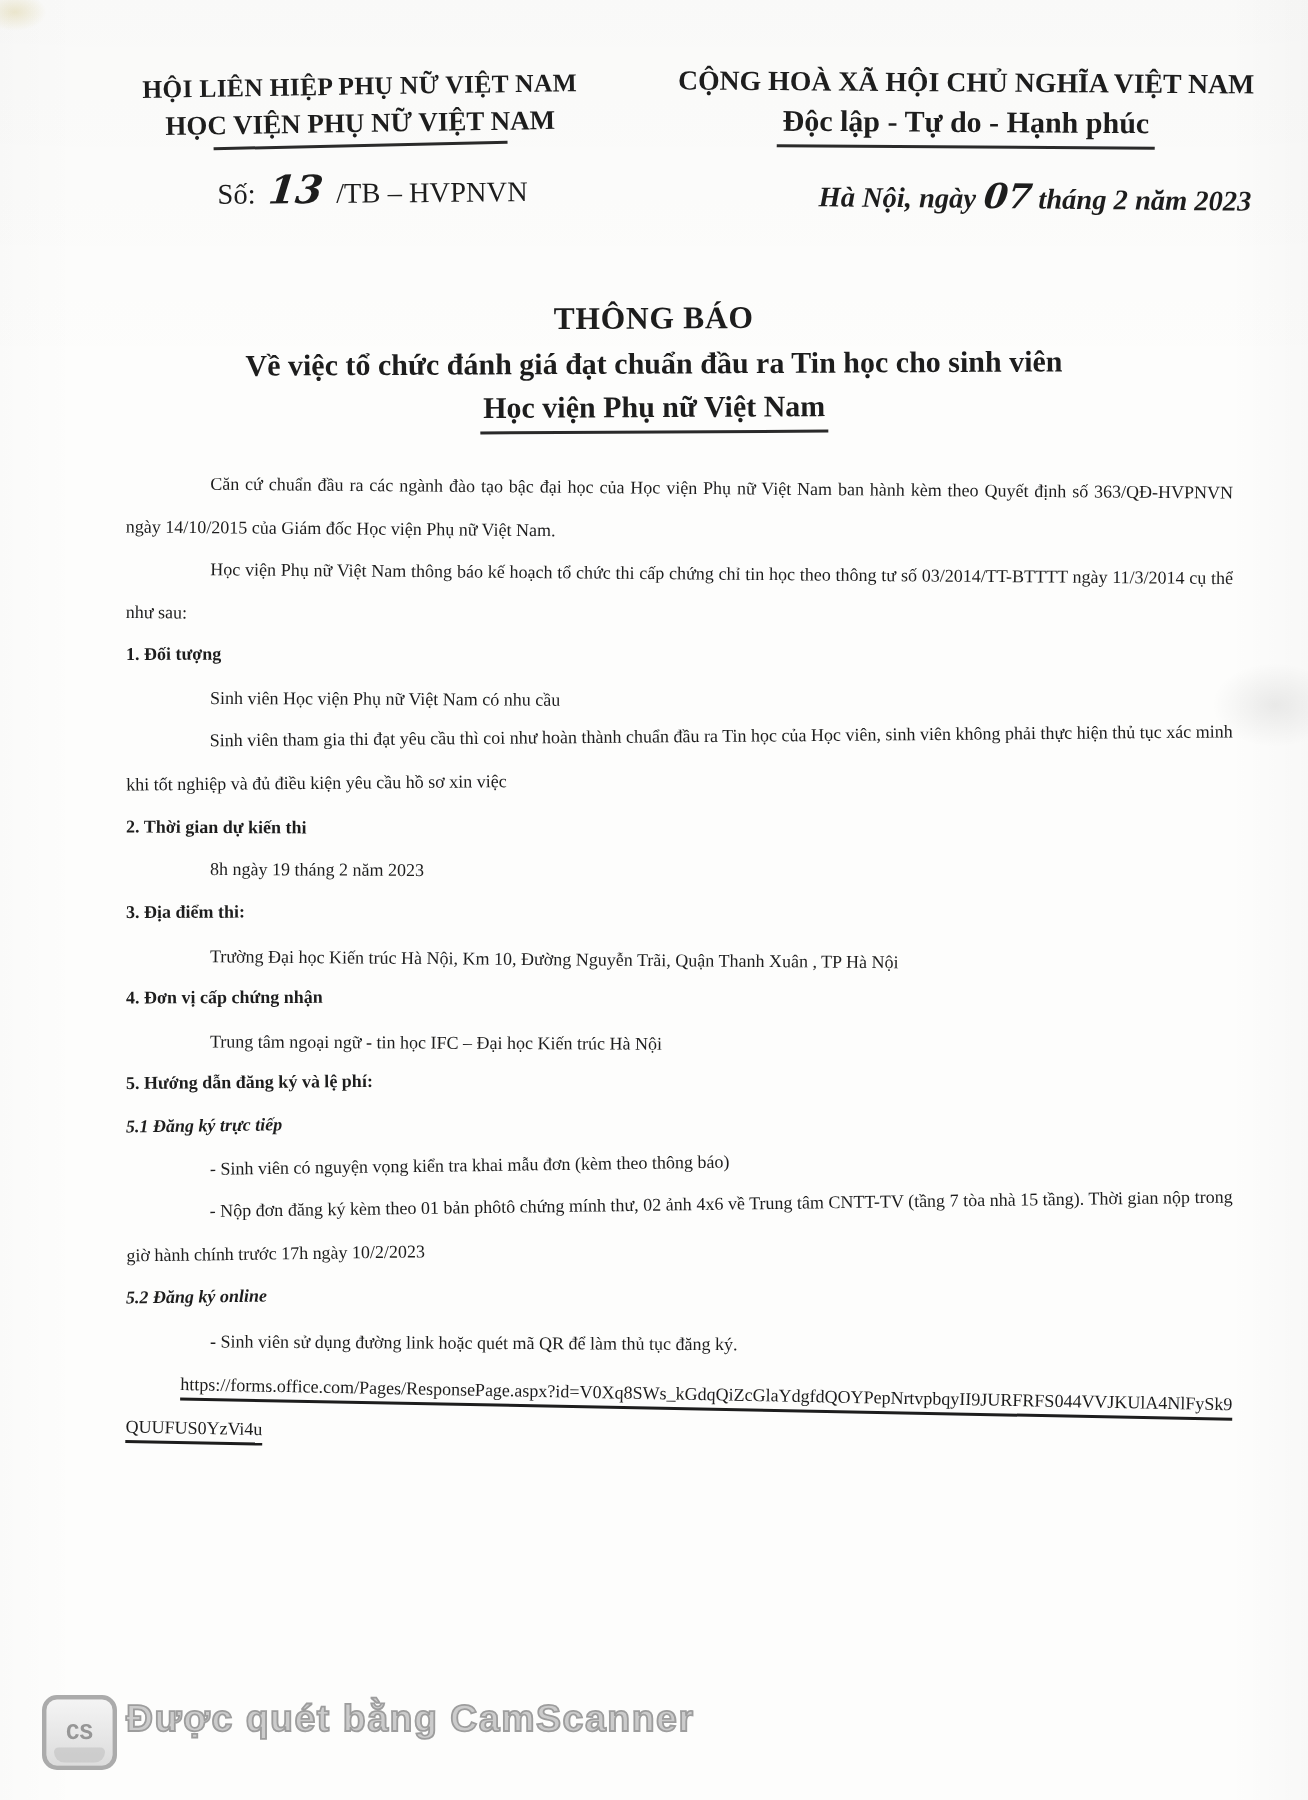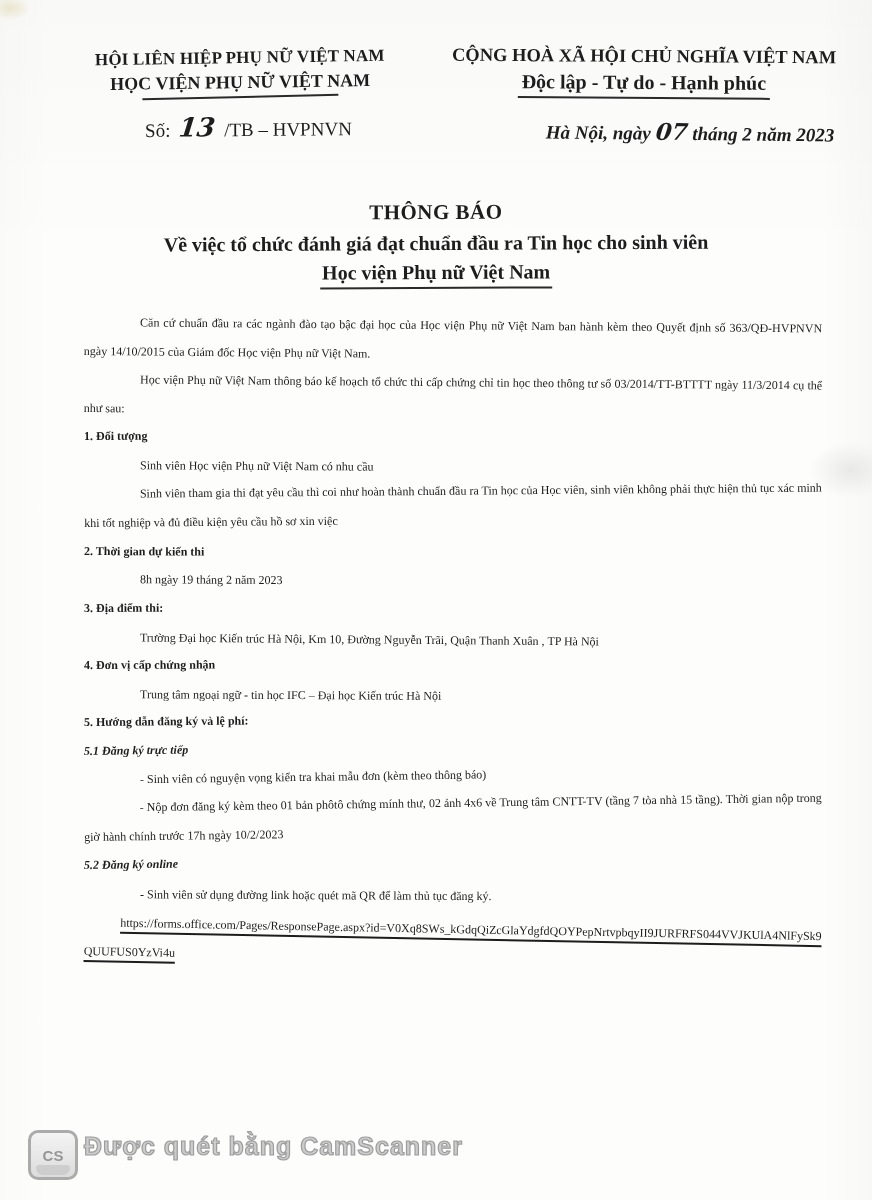--- a/index.html
+++ b/index.html
@@ -53,21 +53,21 @@
   .r5{transform:rotate(-0.8deg);transform-origin:left center;}
   .r6{transform:rotate(1.1deg);transform-origin:left center;}
   .link-block{display:block;margin:0;text-indent:36px;word-break:break-all;
               color:#1d1d1d;text-decoration:underline;text-underline-offset:5px;
               text-decoration-thickness:1.5px;cursor:pointer;}
   
   .footer{position:absolute;top:1126px;left:0;width:872px;height:60px;}
   .cs-icon{position:absolute;left:28px;top:4px;width:44px;height:44px;border:3px solid #ababab;
            border-radius:10px;background:linear-gradient(#f4f4f4,#dcdcdc);
            display:flex;align-items:center;justify-content:center;
-           font-family:Liberation Sans, sans-serif;font-size:15px;font-weight:bold;color:#969696;}
+           font-family:Liberation Mono, monospace;font-size:15px;font-weight:bold;color:#969696;}
   .cs-icon::after{content:"";position:absolute;bottom:2px;left:5px;right:5px;height:10px;
                   background:#c3c3c3;border-radius:3px 3px 7px 7px;opacity:.65;}
   .wm-text{position:absolute;left:84px;top:6px;font-family:"Liberation Sans",sans-serif;
            font-size:25px;font-weight:bold;color:#cccccc;
            -webkit-text-stroke:1.2px #9d9d9d;letter-spacing:1px;white-space:nowrap;}
 </style>
 </head>
 <body>
 
 <div class="page">

